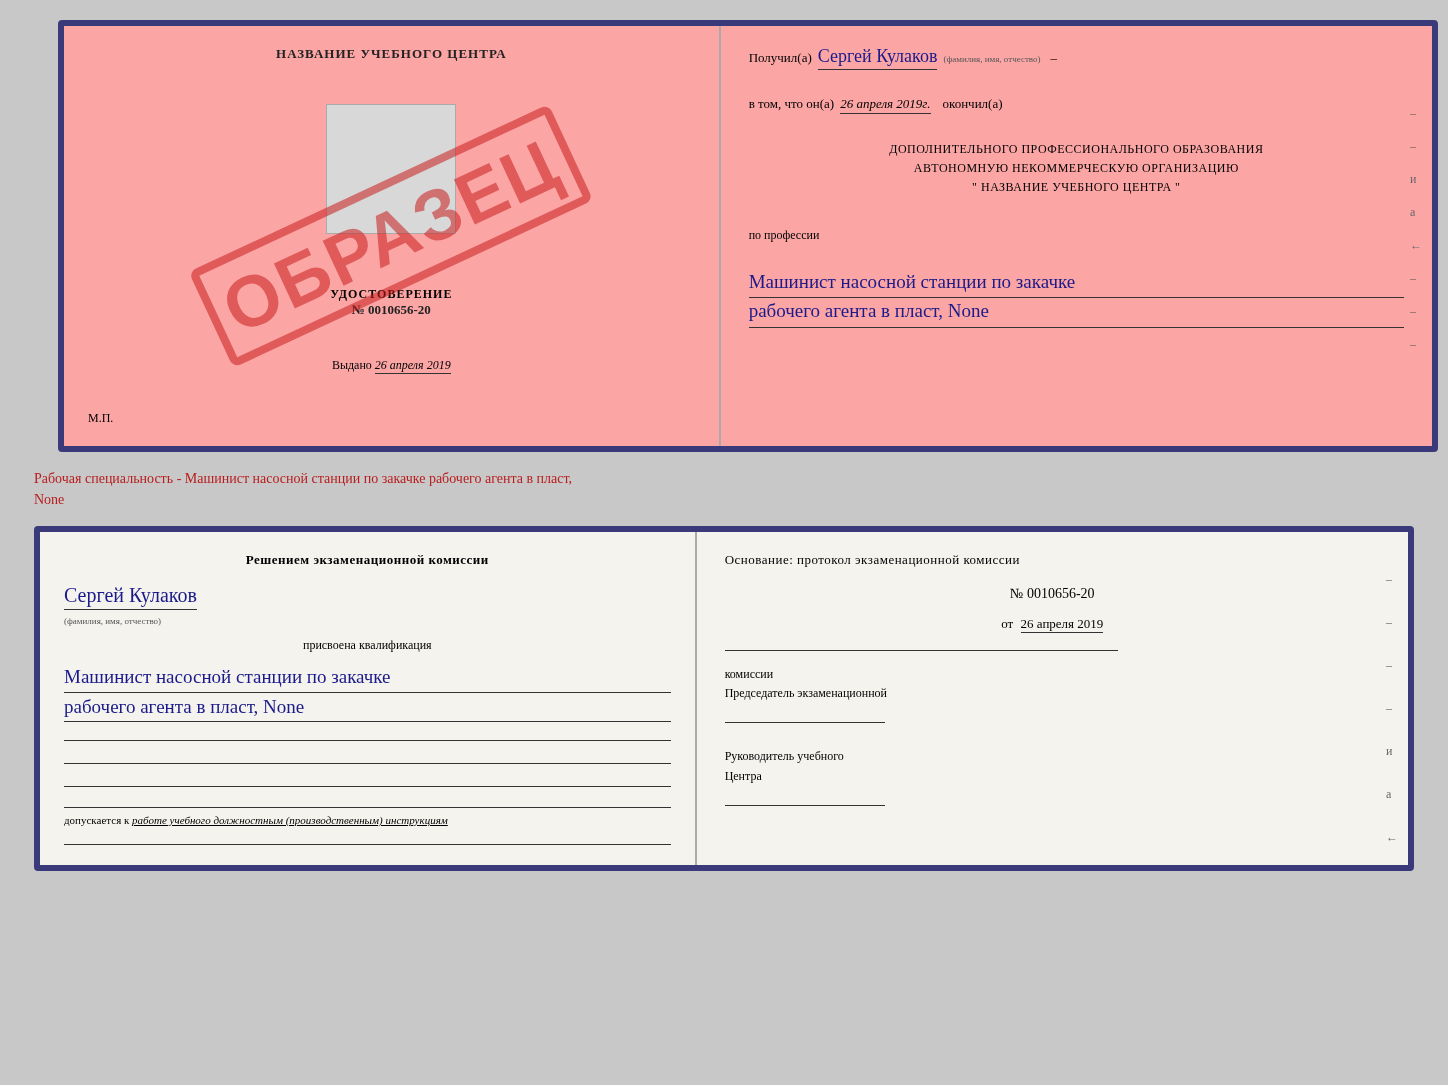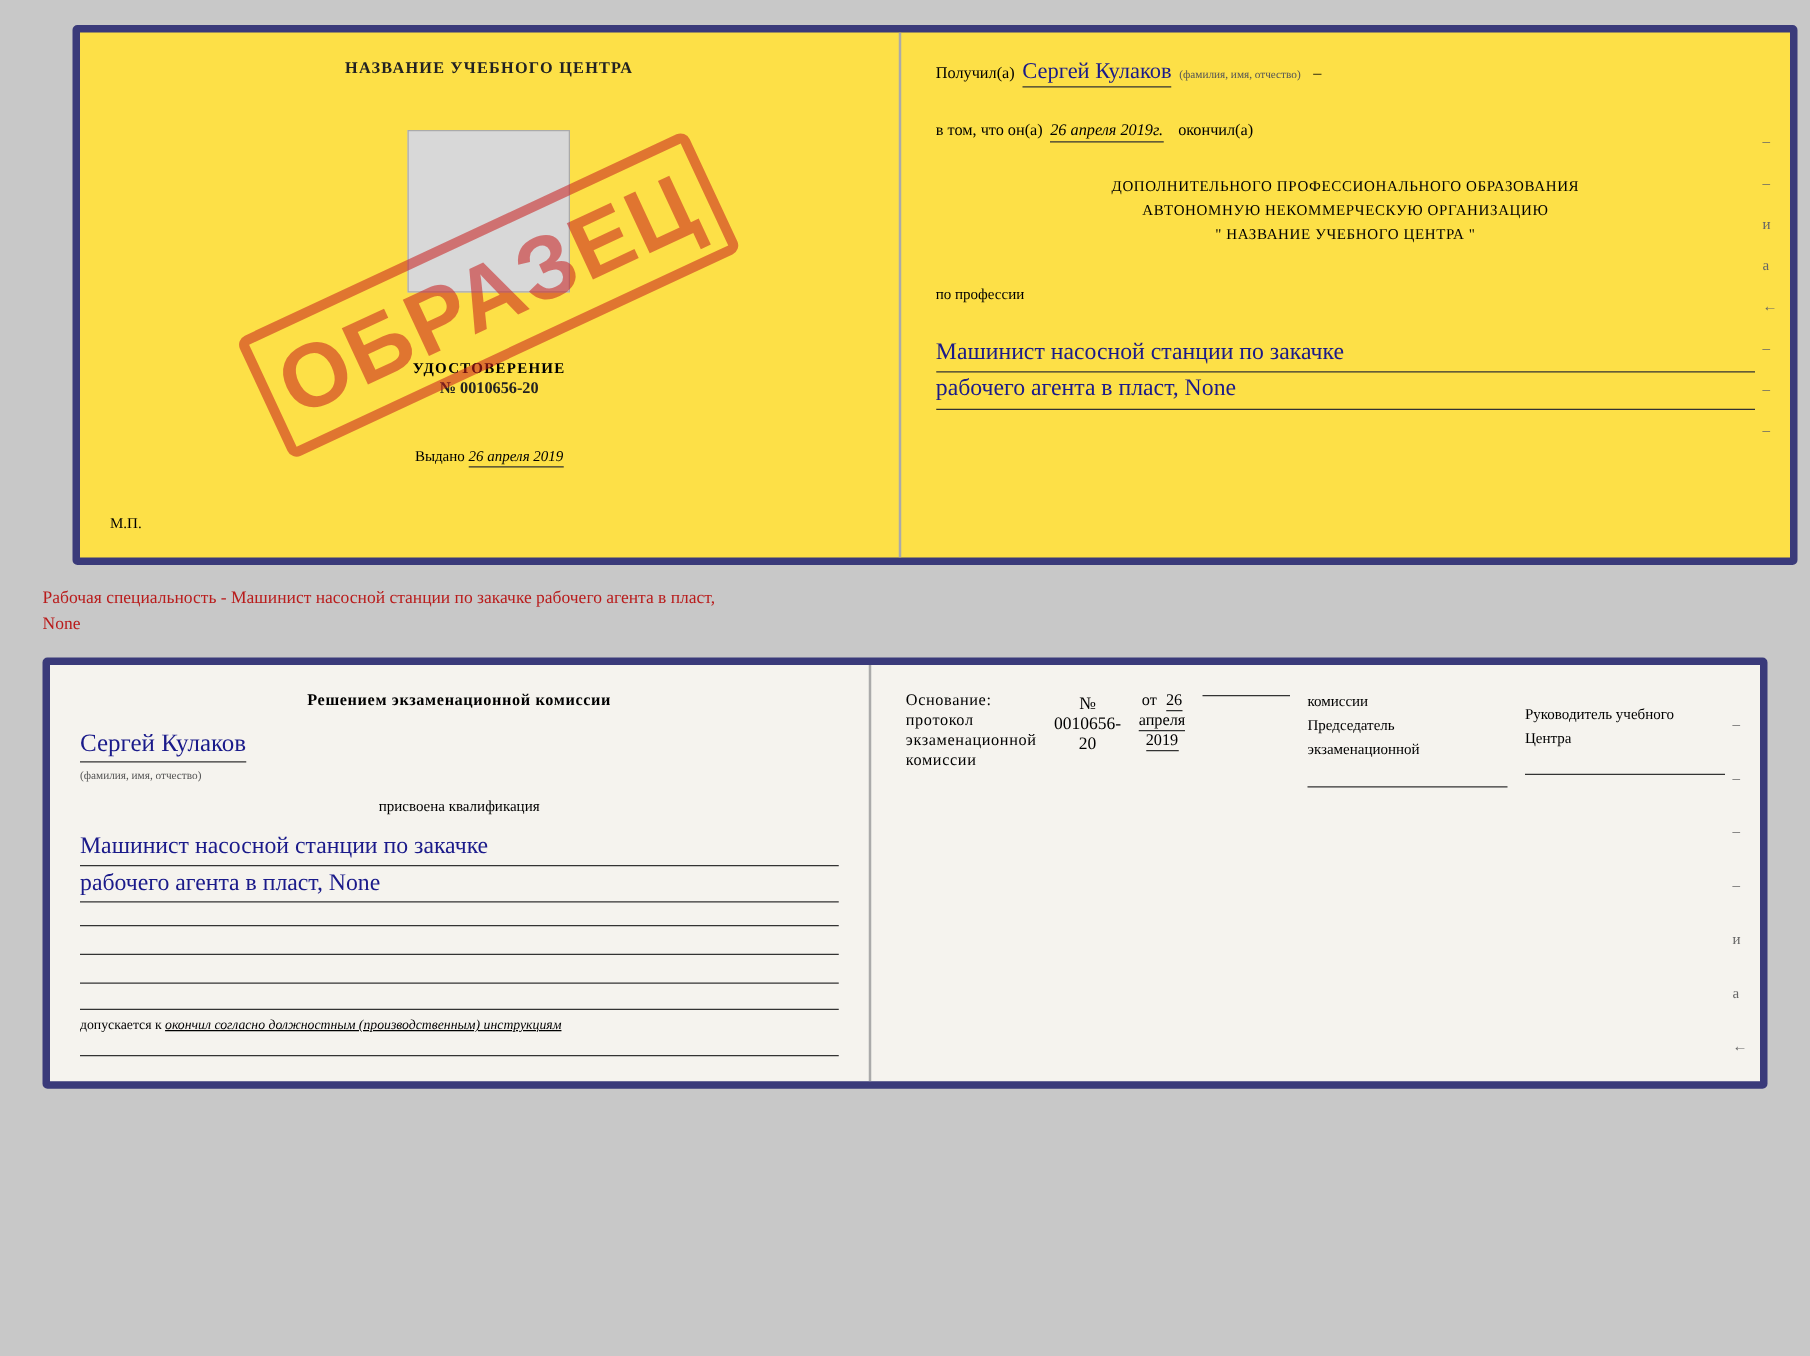--- a/index.html
+++ b/index.html
@@ -12,21 +12,21 @@
       flex-direction: column;
       align-items: center;
       padding: 20px;
       gap: 12px;
     }
 
     
     .document-top {
       display: flex;
       width: 1380px;
-      background: #fde047;
+      background: #fca5a5;
       border: 6px solid #3a3a7a;
       border-radius: 4px;
       overflow: hidden;
       margin-left: 48px;
     }
 
     .doc-left {
       width: 48%;
       border-right: 2px solid #aaa;
       padding: 20px 24px;
@@ -204,20 +204,21 @@
       display: flex;
       flex-direction: column;
       gap: 10px;
       position: relative;
     }
 
     .doc-bottom-right {
       width: 52%;
       padding: 20px 28px;
       display: flex;
+      flex-direction: column;
       gap: 14px;
       position: relative;
     }
 
     .resheniem-text {
       font-size: 13px;
       text-align: center;
       font-weight: bold;
       letter-spacing: 0.5px;
     }
@@ -399,21 +400,21 @@
       <span class="kvali-handwritten">Машинист насосной станции по закачке</span>
       <span class="kvali-handwritten">рабочего агента в пласт, None</span>
     </div>
 
     <div style="border-top:1px solid #333; margin-top:8px; height:1px;"></div>
     <div style="border-top:1px solid #333; margin-top:12px; height:1px;"></div>
     <div style="border-top:1px solid #333; margin-top:12px; height:1px;"></div>
 
     <div class="dopuskaetsya-line">
       <span>допускается к</span>
-      <span class="dopusk-italic">окончил согласно должностным (производственным) инструкциям</span>
+      <span class="dopusk-italic">работе учебного должностным (производственным) инструкциям</span>
     </div>
 
     <div style="border-top:1px solid #333; margin-top:8px; height:1px;"></div>
 
   </div>
 
   <div class="doc-bottom-right">
 
     <div class="osnovanie-title">Основание: протокол экзаменационной комиссии</div>
 

